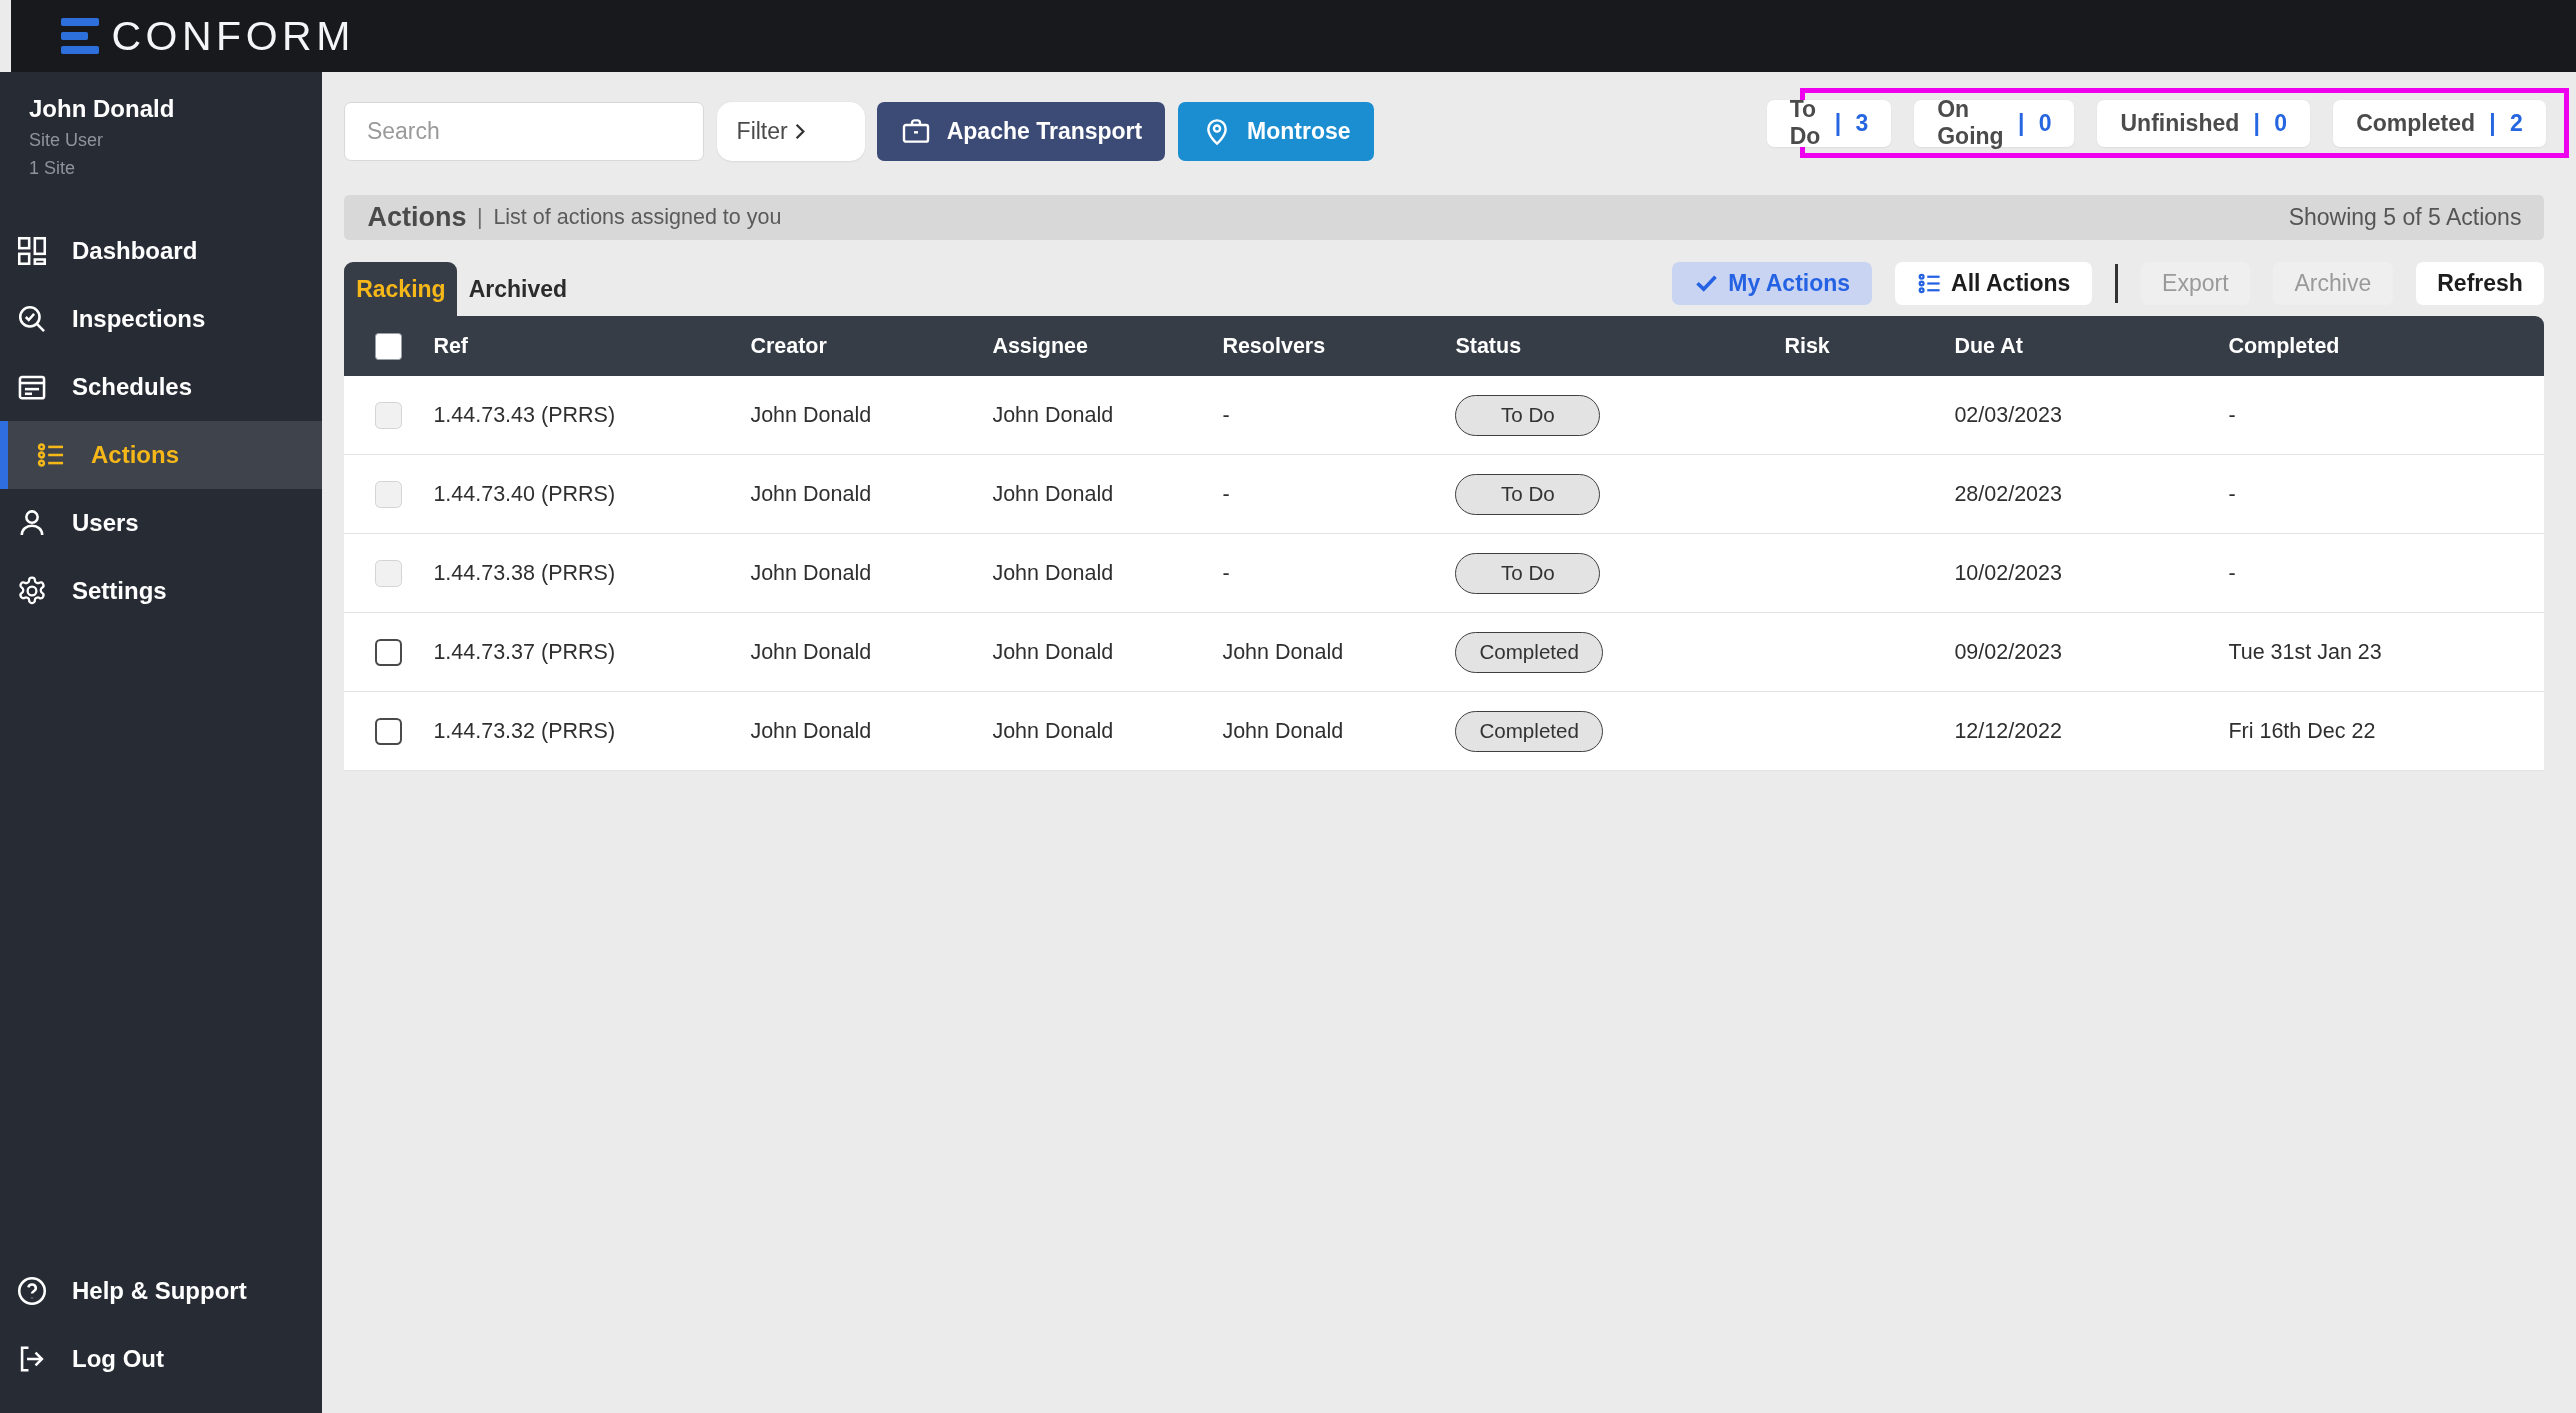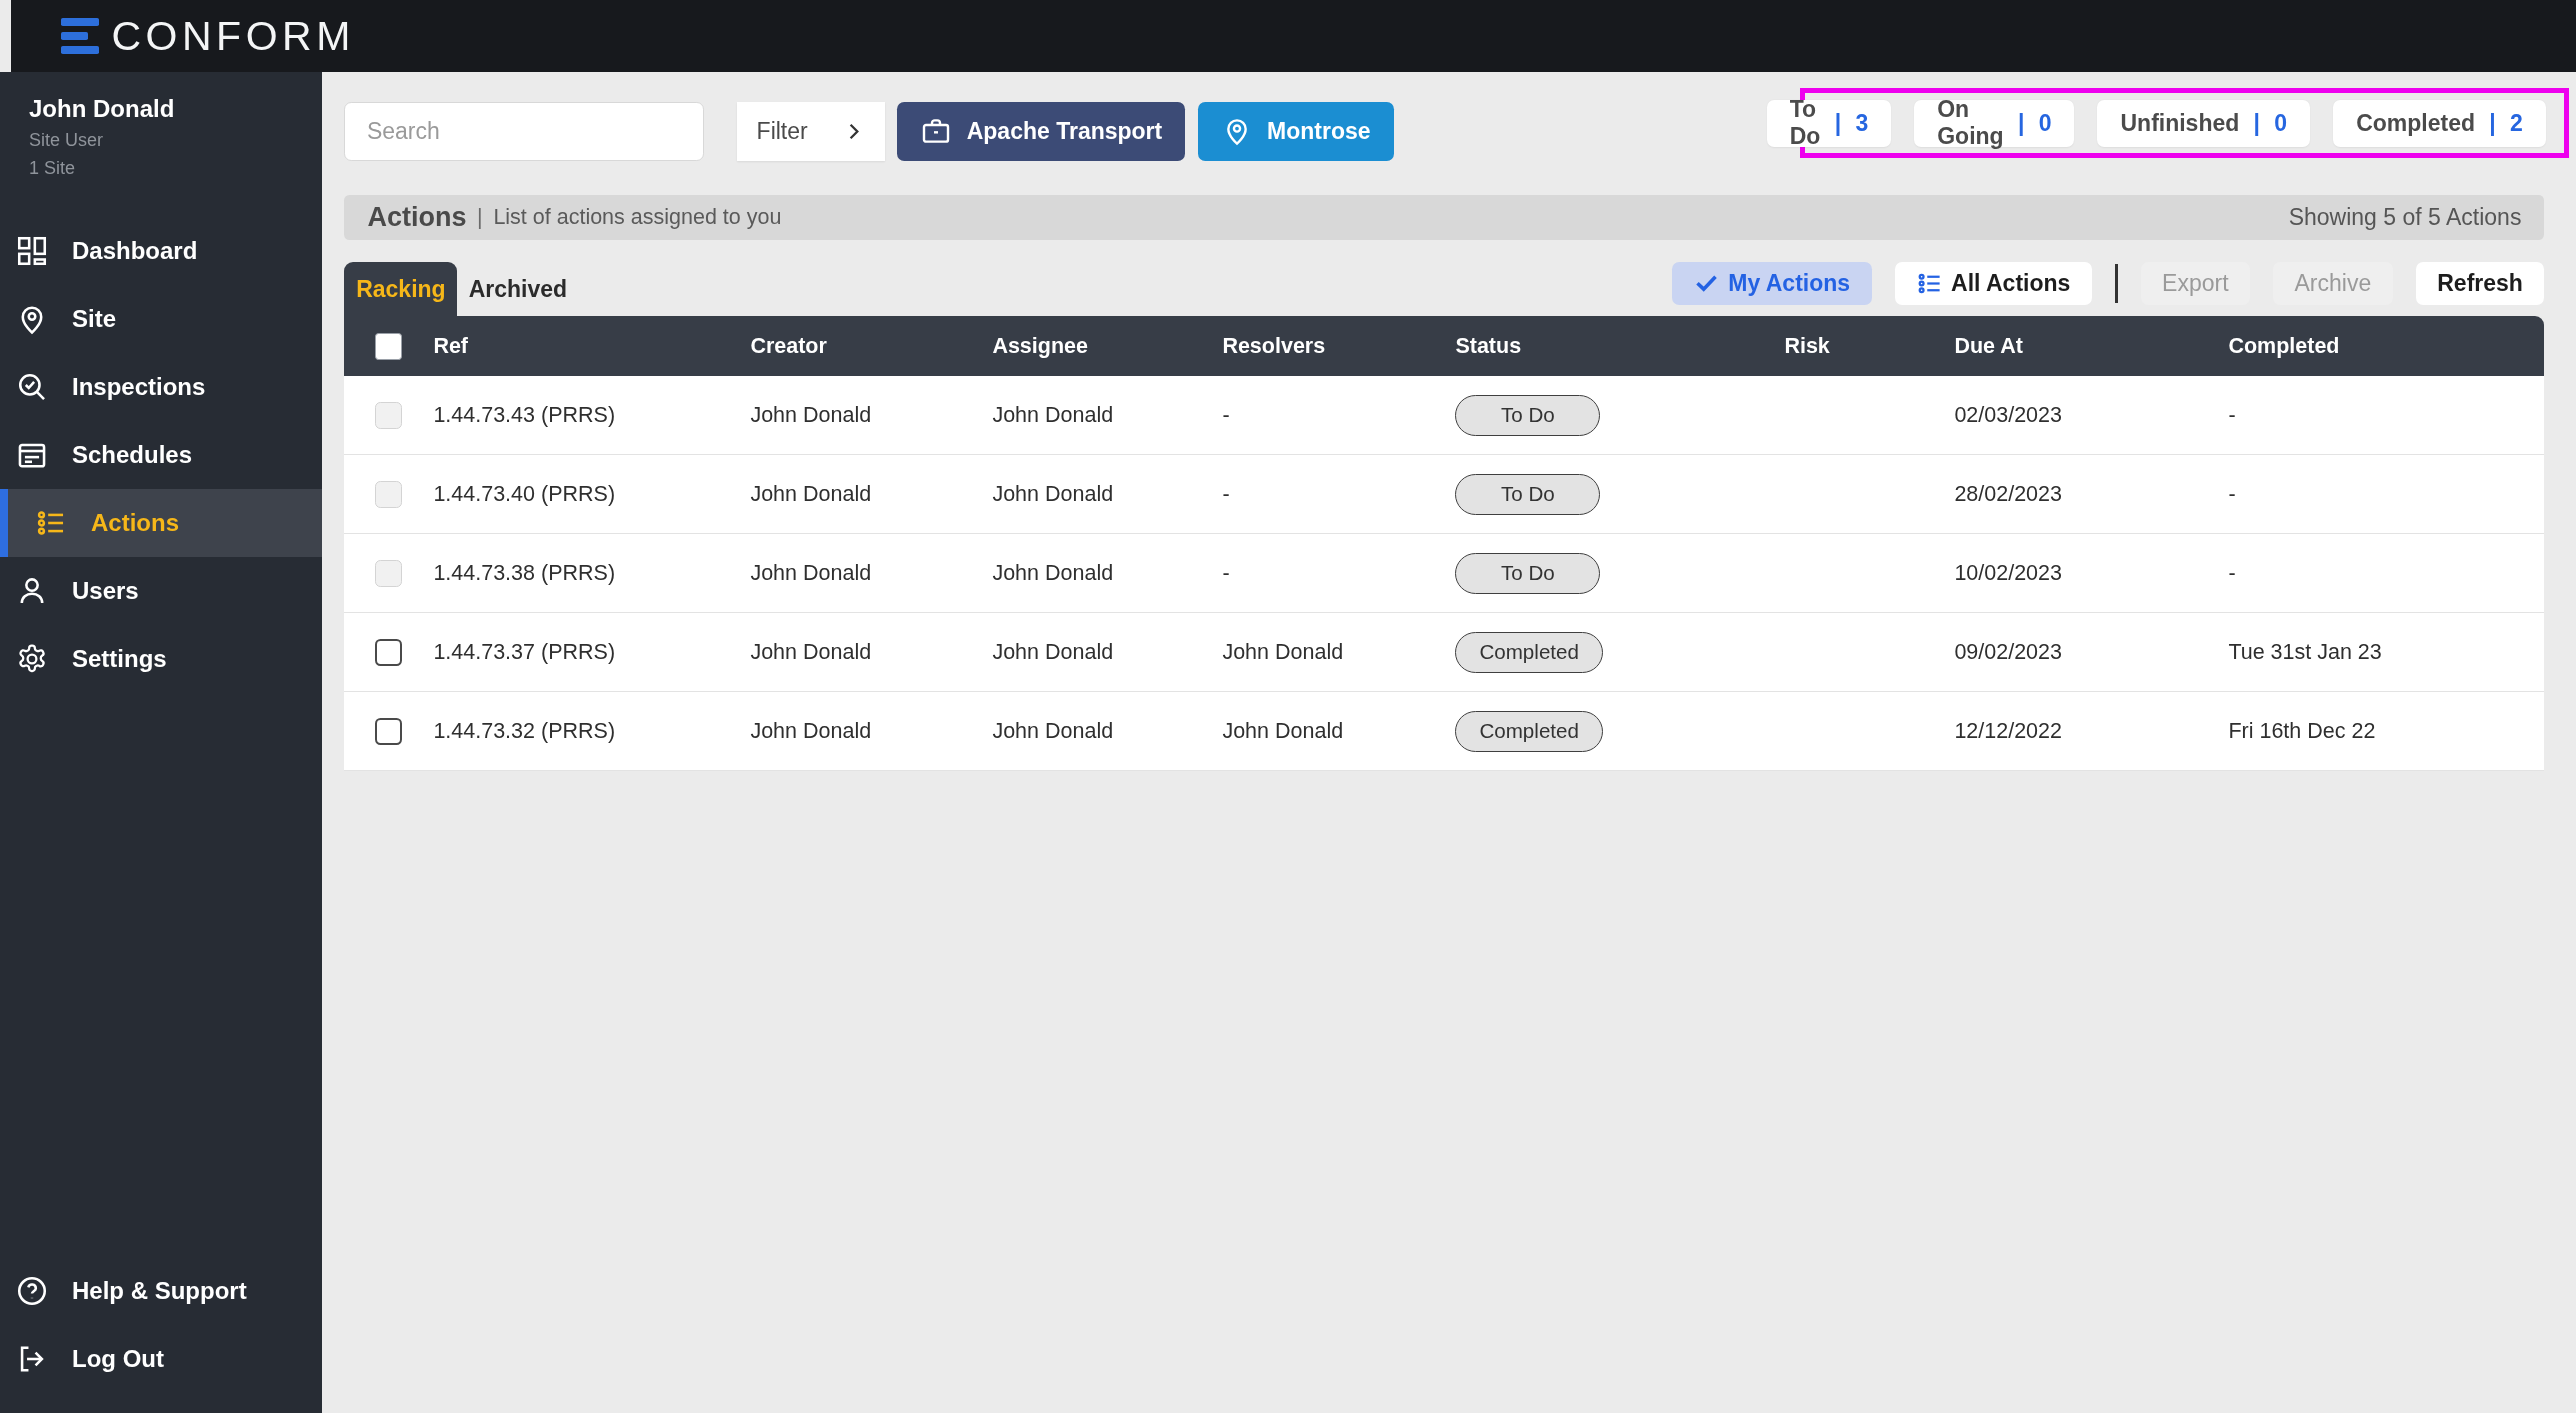--- a/index.html
+++ b/index.html
@@ -49,25 +49,24 @@
 
   
   .toolbar { position:absolute; left:22.4px; top:29.5px; display:flex; gap:12.5px; height:59px; }
   .search-box {
     width:360px; height:59px; background:#fff; border:0.9px solid #d8d8d8; border-radius:7.2px;
     font-size:23px; color:#333; padding:0 21.5px; outline:none;
     font-family:"Liberation Sans","DejaVu Sans",sans-serif;
   }
   .search-box::placeholder { color:#9a9a9a; }
   .filter-btn {
-    width:148px; height:59px; background:#fff; border-radius:0;
-    display:flex; align-items:center; justify-content:space-between;
+    width:148px; height:59px; background:#fff; border-radius:15px;
+    display:flex; align-items:center; justify-content:flex-start;
     padding:0 19.7px; font-size:23px; color:#4a4a4a; cursor:pointer;
     box-shadow:0 0.9px 1.8px rgba(0,0,0,.08);
-    margin-left:20px;
   }
   .chip-btn {
     height:59px; border-radius:7.2px; display:flex; align-items:center; gap:14.3px;
     padding:0 23px; color:#fff; font-size:23px; font-weight:600; cursor:pointer;
   }
   .chip-company { background:#3c4b76; }
   .chip-site { background:#1b8ed2; }
   .chip-btn svg { width:32px; height:32px; }
 
   
@@ -170,27 +169,20 @@
       <svg class="mi-icon" viewBox="0 0 24 24" fill="none" stroke="currentColor" stroke-width="1.8">
         <rect x="3" y="3" width="7" height="7"></rect>
           <rect x="3" y="14" width="7" height="7"></rect>
           <rect x="14" y="3" width="7" height="11"></rect>
           <rect x="14" y="18" width="7" height="3"></rect>
       </svg>
       <span class="mi-label">Dashboard</span>
     </div>
     <div class="menu-item">
       <svg class="mi-icon" viewBox="0 0 24 24" fill="none" stroke="currentColor" stroke-width="1.8">
-        <path d="M12 21.5s-6.5-5.6-6.5-11a6.5 6.5 0 1 1 13 0c0 5.4-6.5 11-6.5 11z"></path>
-          <circle cx="12" cy="10.2" r="2.3"></circle>
-      </svg>
-      <span class="mi-label">Site</span>
-    </div>
-    <div class="menu-item">
-      <svg class="mi-icon" viewBox="0 0 24 24" fill="none" stroke="currentColor" stroke-width="1.8">
         <circle cx="10.5" cy="10.5" r="6.8"></circle>
           <line x1="15.6" y1="15.6" x2="20.5" y2="20.5"></line>
           <polyline points="7.6,10.6 9.7,12.7 13.5,8.4"></polyline>
       </svg>
       <span class="mi-label">Inspections</span>
     </div>
     <div class="menu-item">
       <svg class="mi-icon" viewBox="0 0 24 24" fill="none" stroke="currentColor" stroke-width="1.8">
         <rect x="3.5" y="5" width="17" height="15" rx="1.5"></rect>
           <line x1="3.5" y1="9.2" x2="20.5" y2="9.2"></line>

